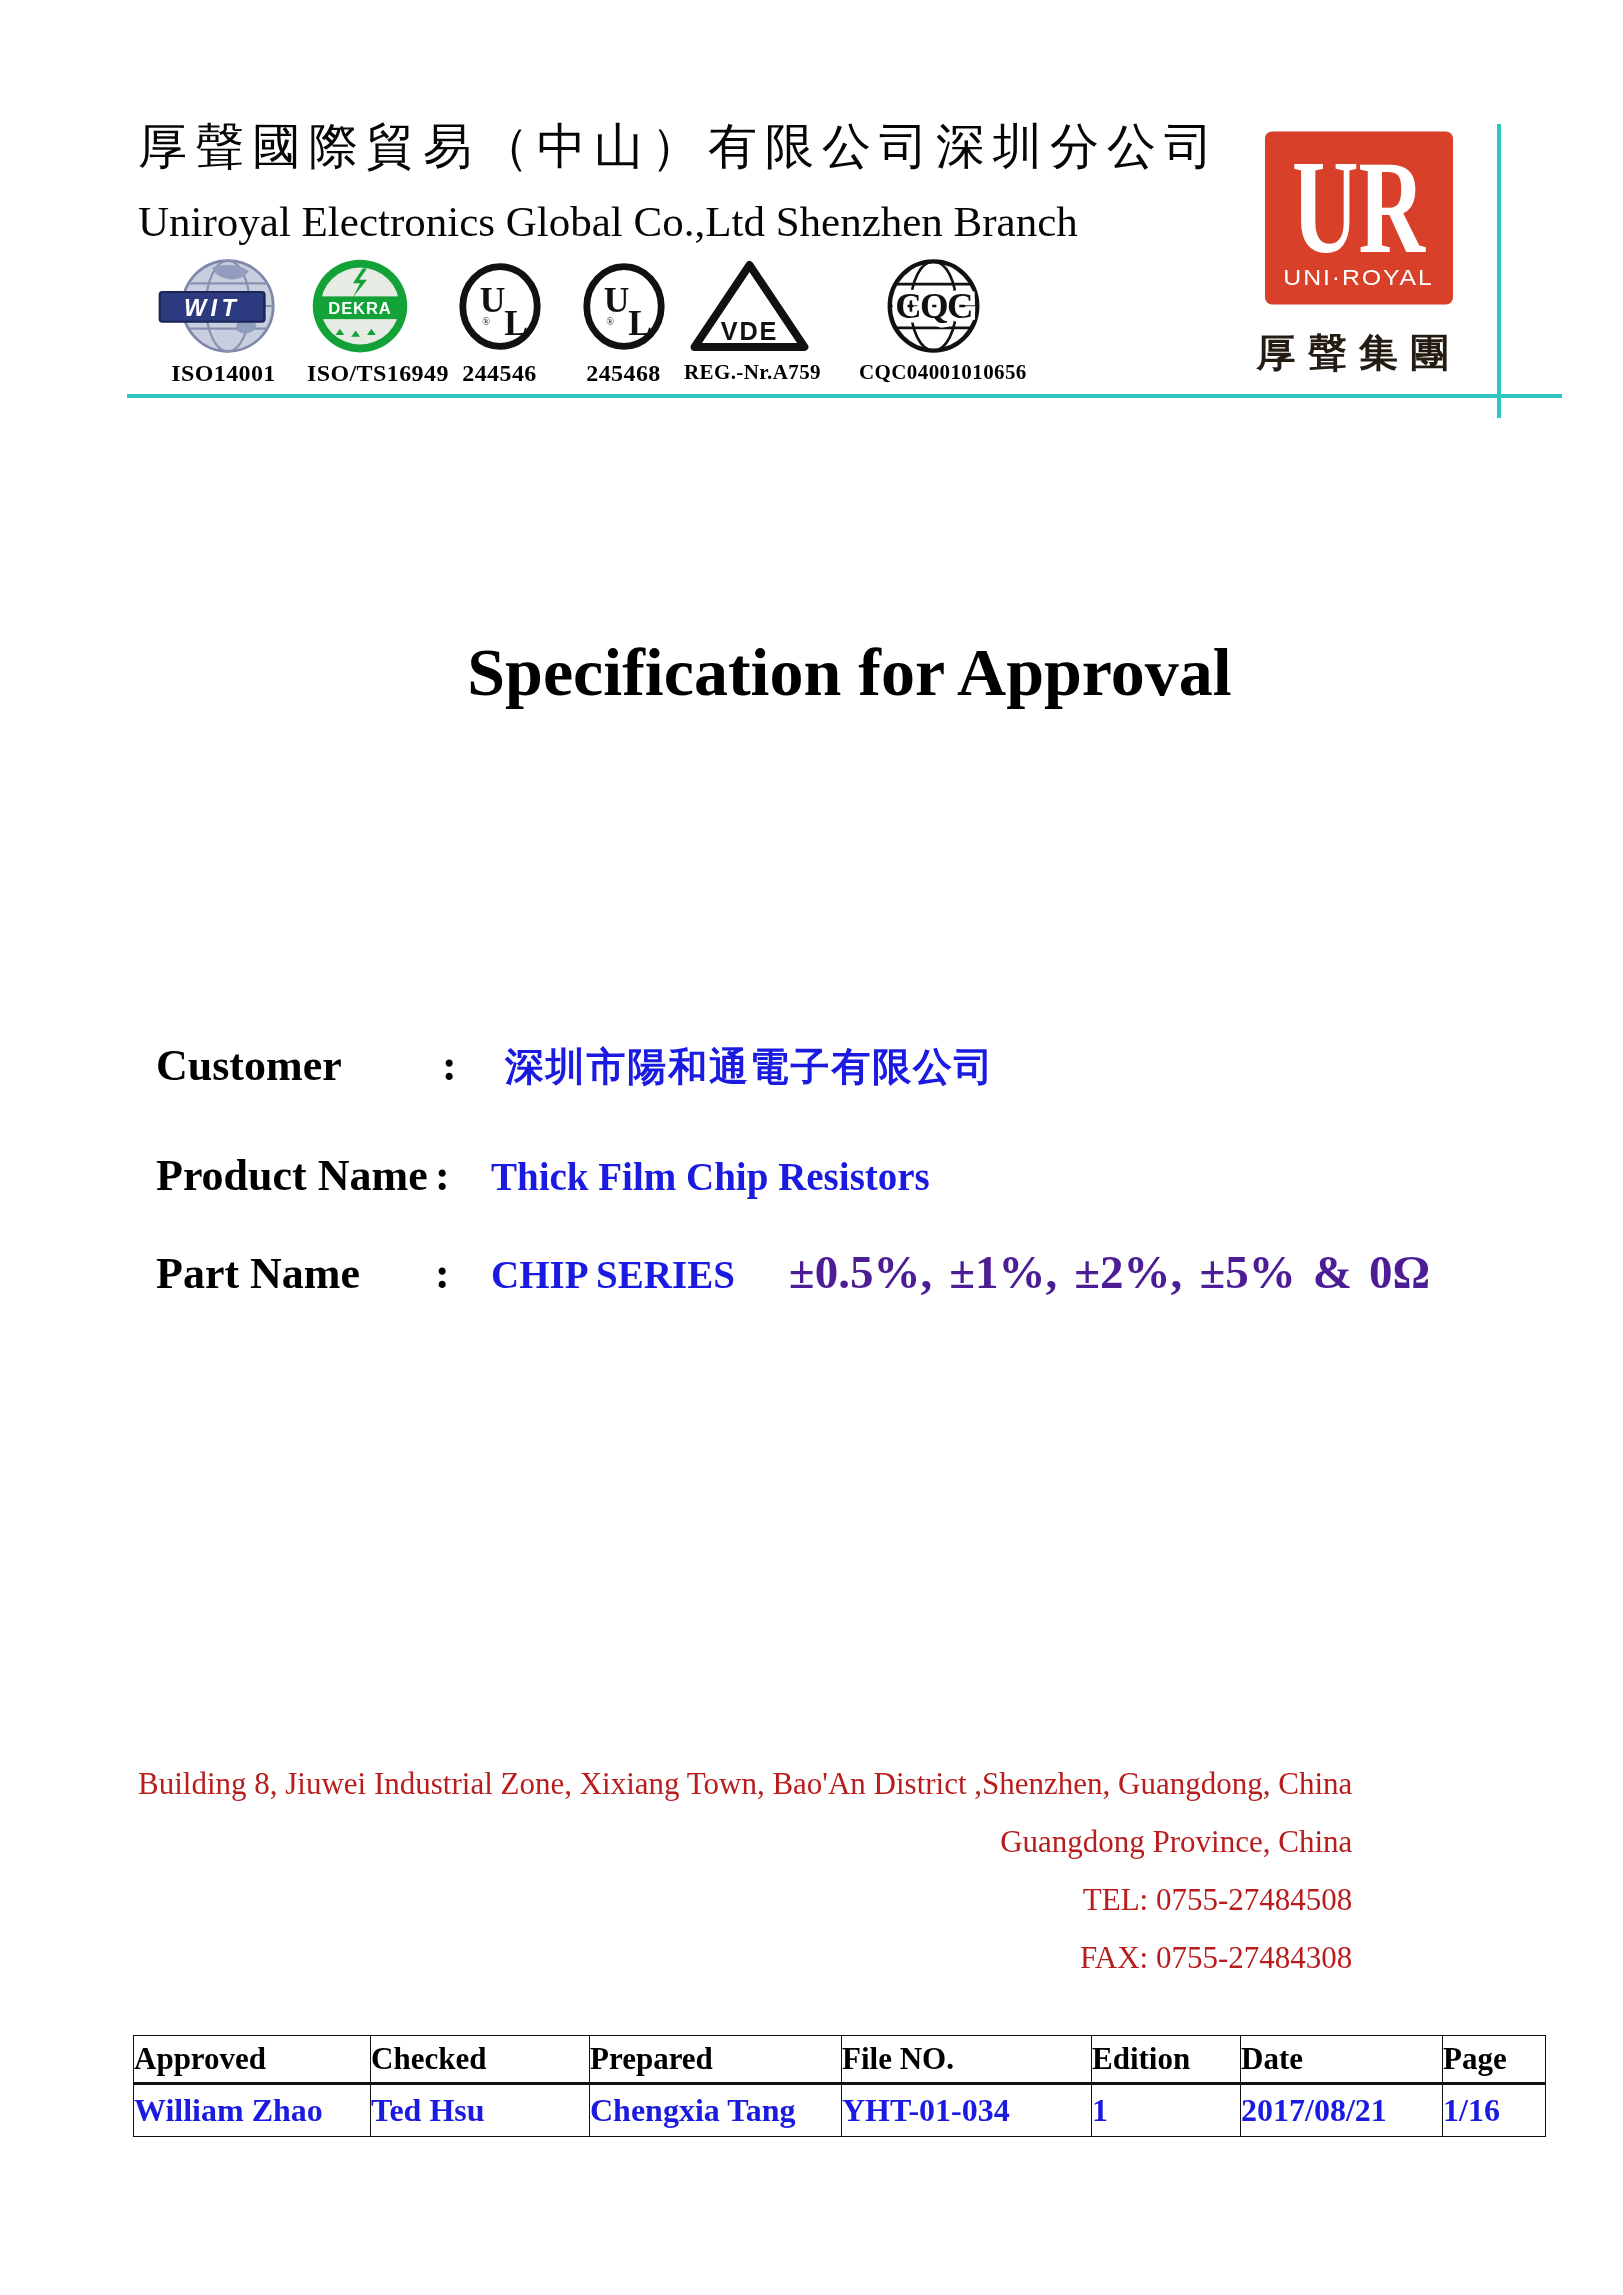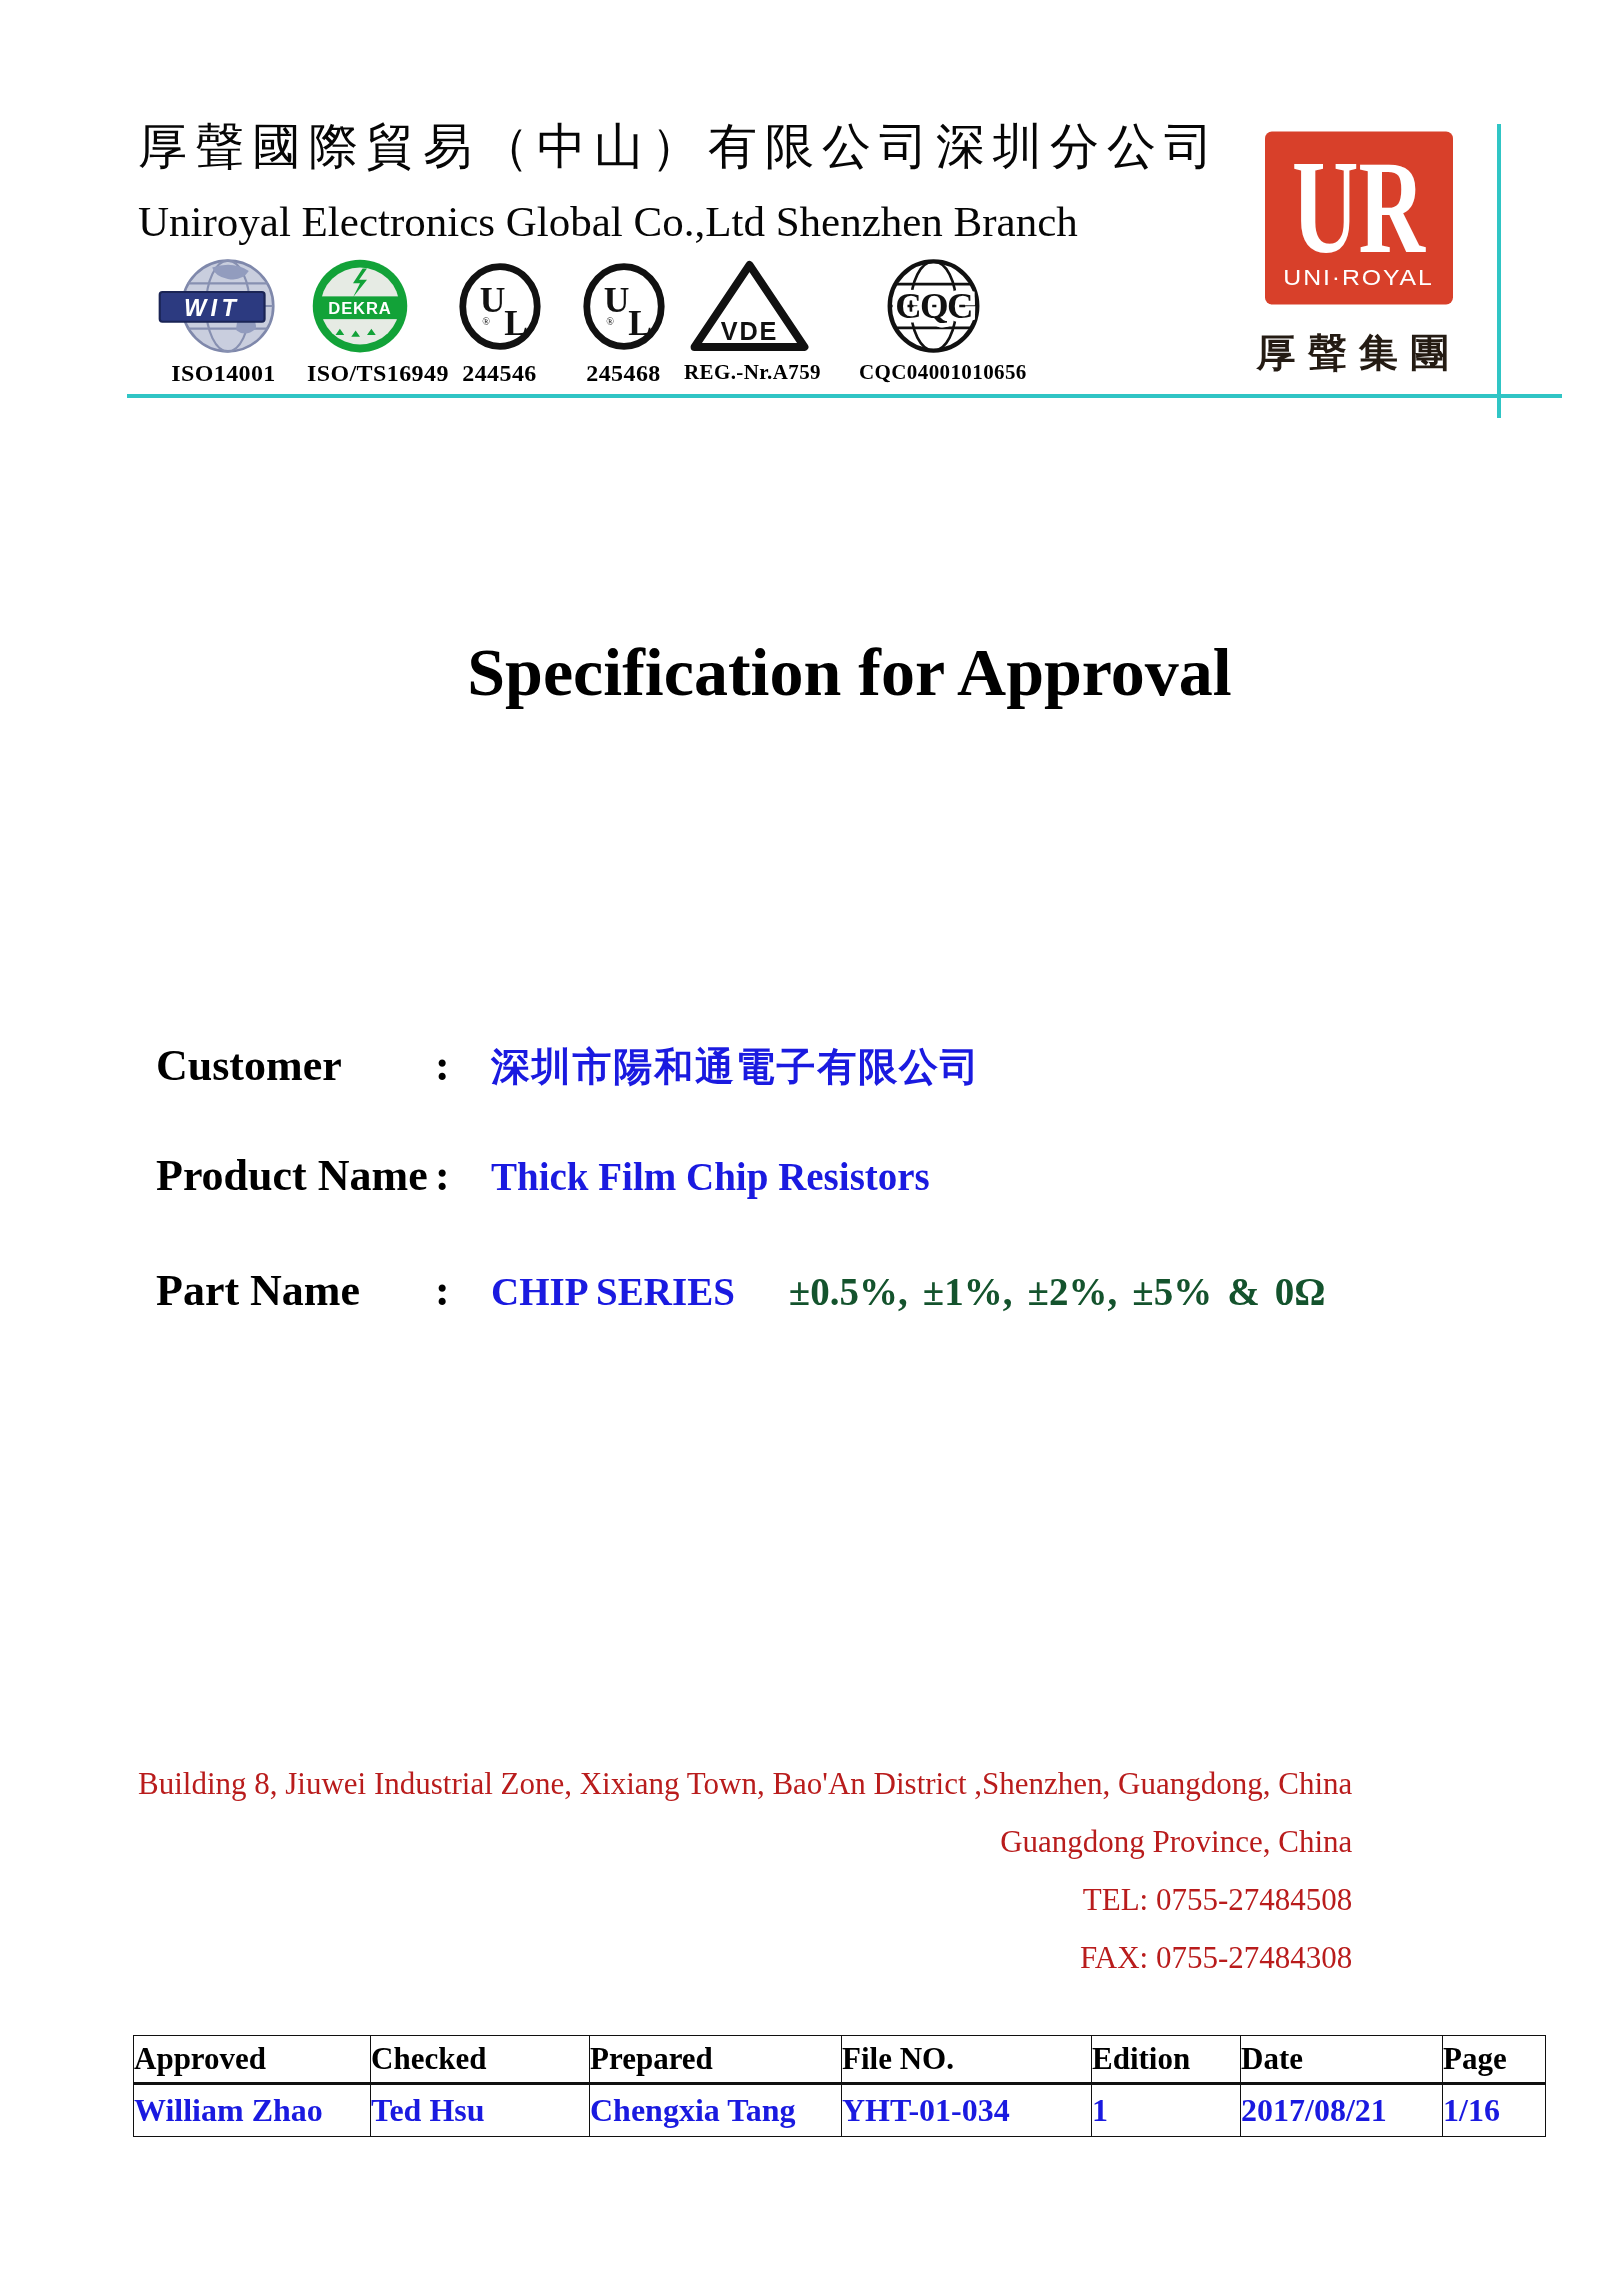--- a/index.html
+++ b/index.html
@@ -31,21 +31,21 @@
   .doc-title{
     position:absolute;left:0;top:633px;width:1699px;text-align:center;
     font-size:68px;font-weight:bold;letter-spacing:0px;white-space:nowrap;
   }
   
   .field-row{position:absolute;left:156px;display:flex;align-items:baseline;white-space:nowrap;}
   .f-label{font-size:44px;font-weight:bold;width:279px;flex:none;}
   .f-colon{font-size:44px;font-weight:bold;width:56px;flex:none;}
   .f-value{font-size:39px;font-weight:bold;color:#1a1ae0;}
   .f-value.cn{font-size:39px;letter-spacing:1.8px;}
-  .f-value2{font-size:39px;font-weight:bold;color:#14532d;margin-left:54px;word-spacing:5.3px;margin-top:24px;}
+  .f-value2{font-size:47px;font-weight:bold;color:#4c1d95;margin-left:54px;word-spacing:5.3px;}
   
   .addr{position:absolute;left:138px;top:1755px;font-size:31px;line-height:58px;color:#b91c1c;white-space:nowrap;text-align:right;}
   .addr-label{display:inline-block;width:94px;}
   
   .approval{
     position:absolute;left:133px;top:2035px;width:1411px;
     border-collapse:collapse;table-layout:fixed;
   }
   .approval td{
     border:1.8px solid #101010;vertical-align:middle;
@@ -146,21 +146,21 @@
     <text x="107" y="138" text-anchor="middle" font-family="Liberation Serif, serif" font-size="152" font-weight="bold" fill="#ffffff" textLength="152" lengthAdjust="spacingAndGlyphs">UR</text>
     <text x="107" y="176" text-anchor="middle" font-family="Liberation Sans, sans-serif" font-size="26" fill="#ffffff" letter-spacing="2" textLength="172" lengthAdjust="spacingAndGlyphs">UNI·ROYAL</text>
   </svg>
   <div class="ur-group">厚聲集團</div>
 
   <div class="line-h" style="background:#30c5c5;"></div>
   <div class="line-v" style="background:#30c5c5;"></div>
 
   <div class="doc-title">Specification for Approval</div>
 
-  <div class="field-row" style="top:1040px;">
+  <div class="field-row" style="top:1040px;gap:7px;">
     <span class="f-label">Customer</span>
     <span class="f-colon">:</span>
     <span class="f-value cn">深圳市陽和通電子有限公司</span>
   </div>
 
   <div class="field-row" style="top:1150px;">
     <span class="f-label">Product Name</span>
     <span class="f-colon">:</span>
     <span class="f-value">Thick Film Chip Resistors</span>
   </div>

